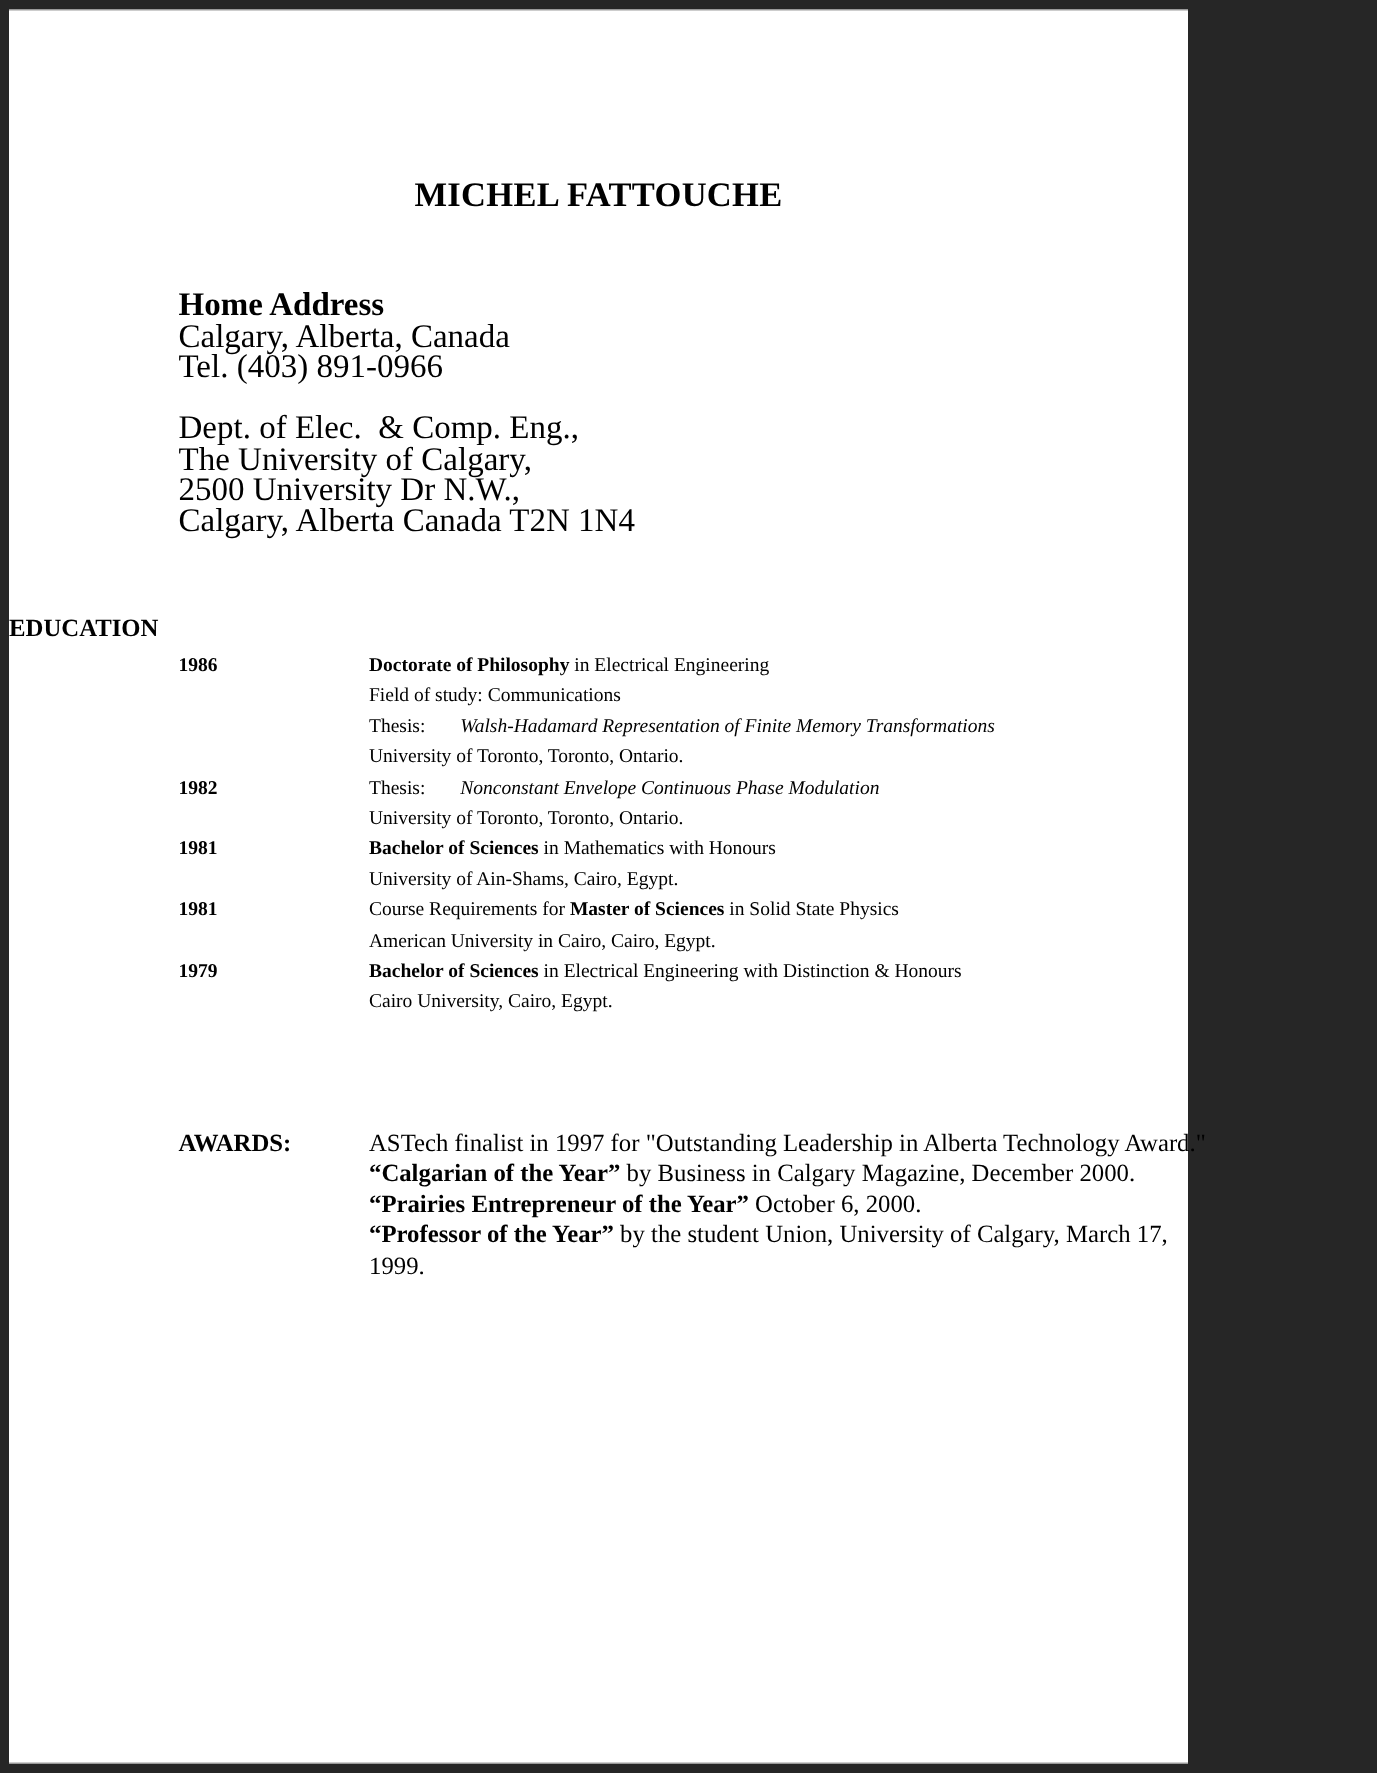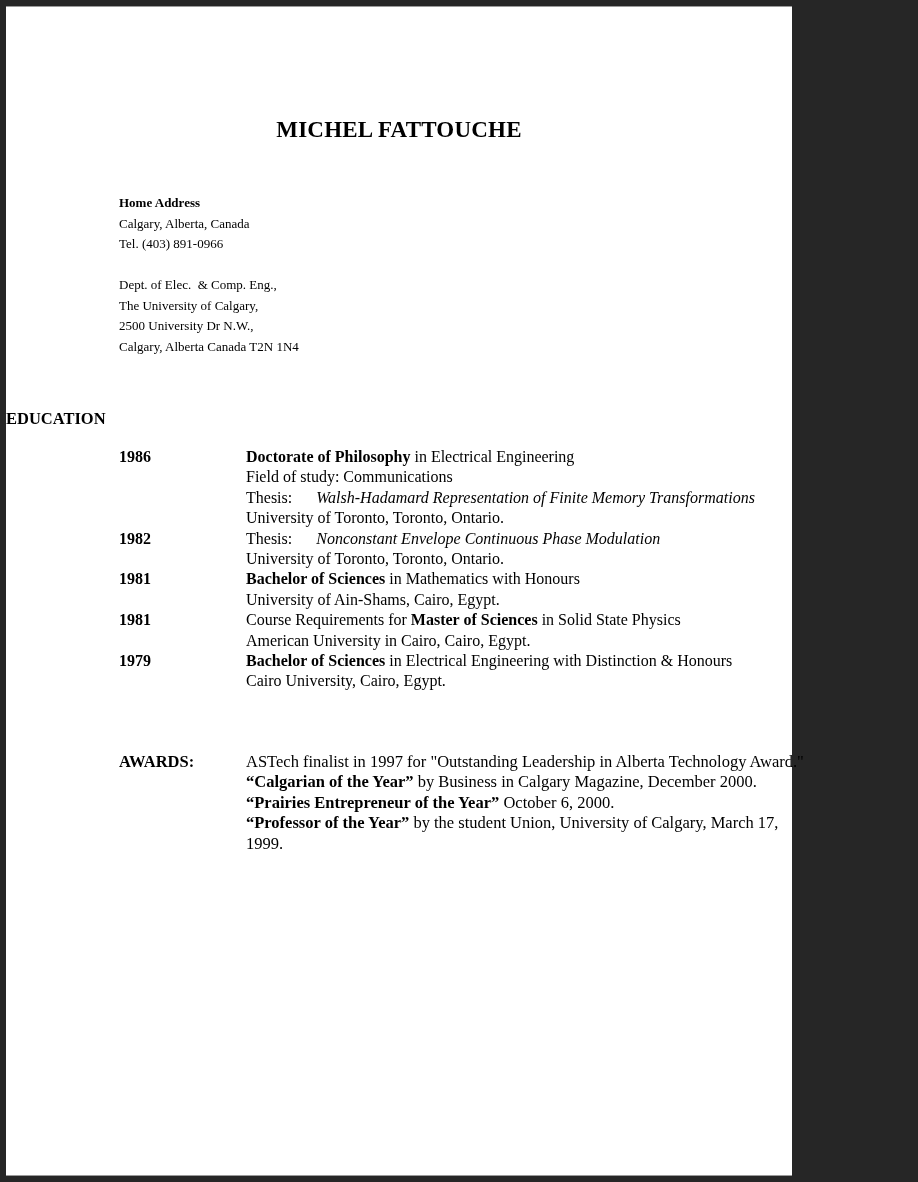--- a/index.html
+++ b/index.html
@@ -22,36 +22,36 @@
     position: absolute;
     left: 0; right: 0; top: 110px;
     text-align: center;
     font-weight: bold;
     font-size: 23px;
     letter-spacing: 0.2px;
   }
   .block {
     position: absolute;
     left: 113px;
-    font-size: 13px;
+    font-size: 22px;
     line-height: 20.5px;
   }
   .block .line { white-space: pre; }
   .bold { font-weight: bold; }
   .section-heading {
     position: absolute;
     left: 0; right: 0; top: 402px;
     text-align: left;
     font-weight: bold;
     font-size: 16.5px;
   }
   .edu {
     position: absolute;
-    left: 113px; top: 440px;
-    font-size: 16px;
+    left: 113px; top: 426px;
+    font-size: 13px;
     line-height: 20.4px;
   }
   .edu-row { display: flex; }
   .edu-year { width: 127px; font-weight: bold; flex: none; }
   .edu-body { flex: none; }
   .edu-body .line { white-space: nowrap; }
   .awards {
     position: absolute;
     left: 113px; top: 745px;
     font-size: 16.5px;

